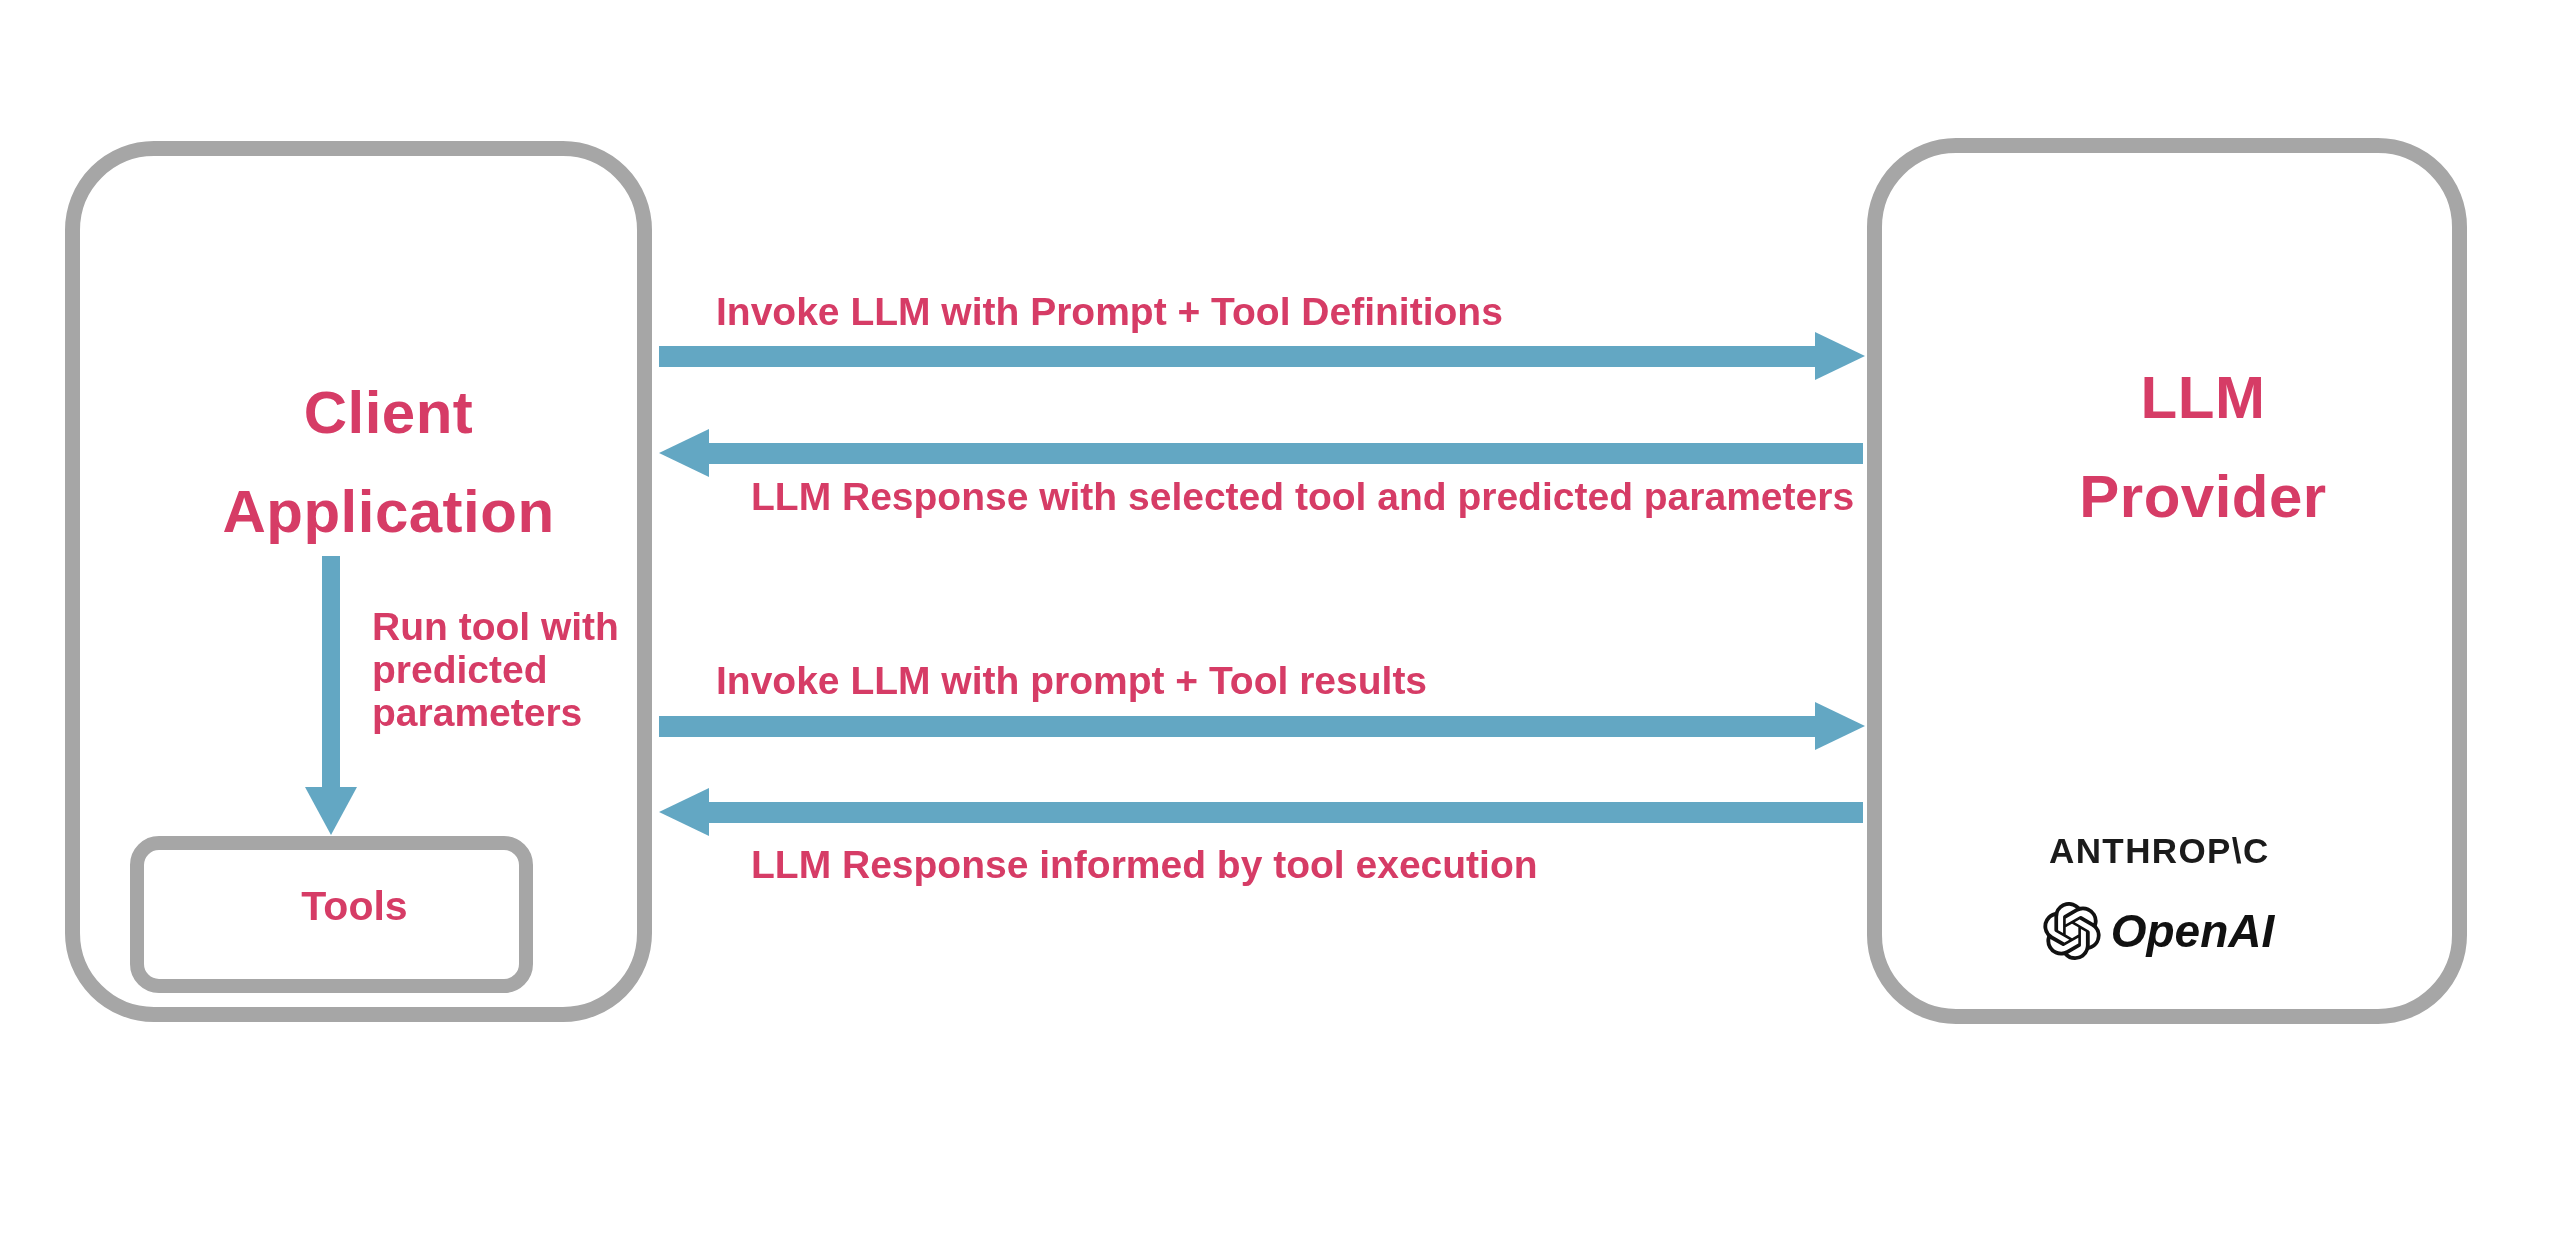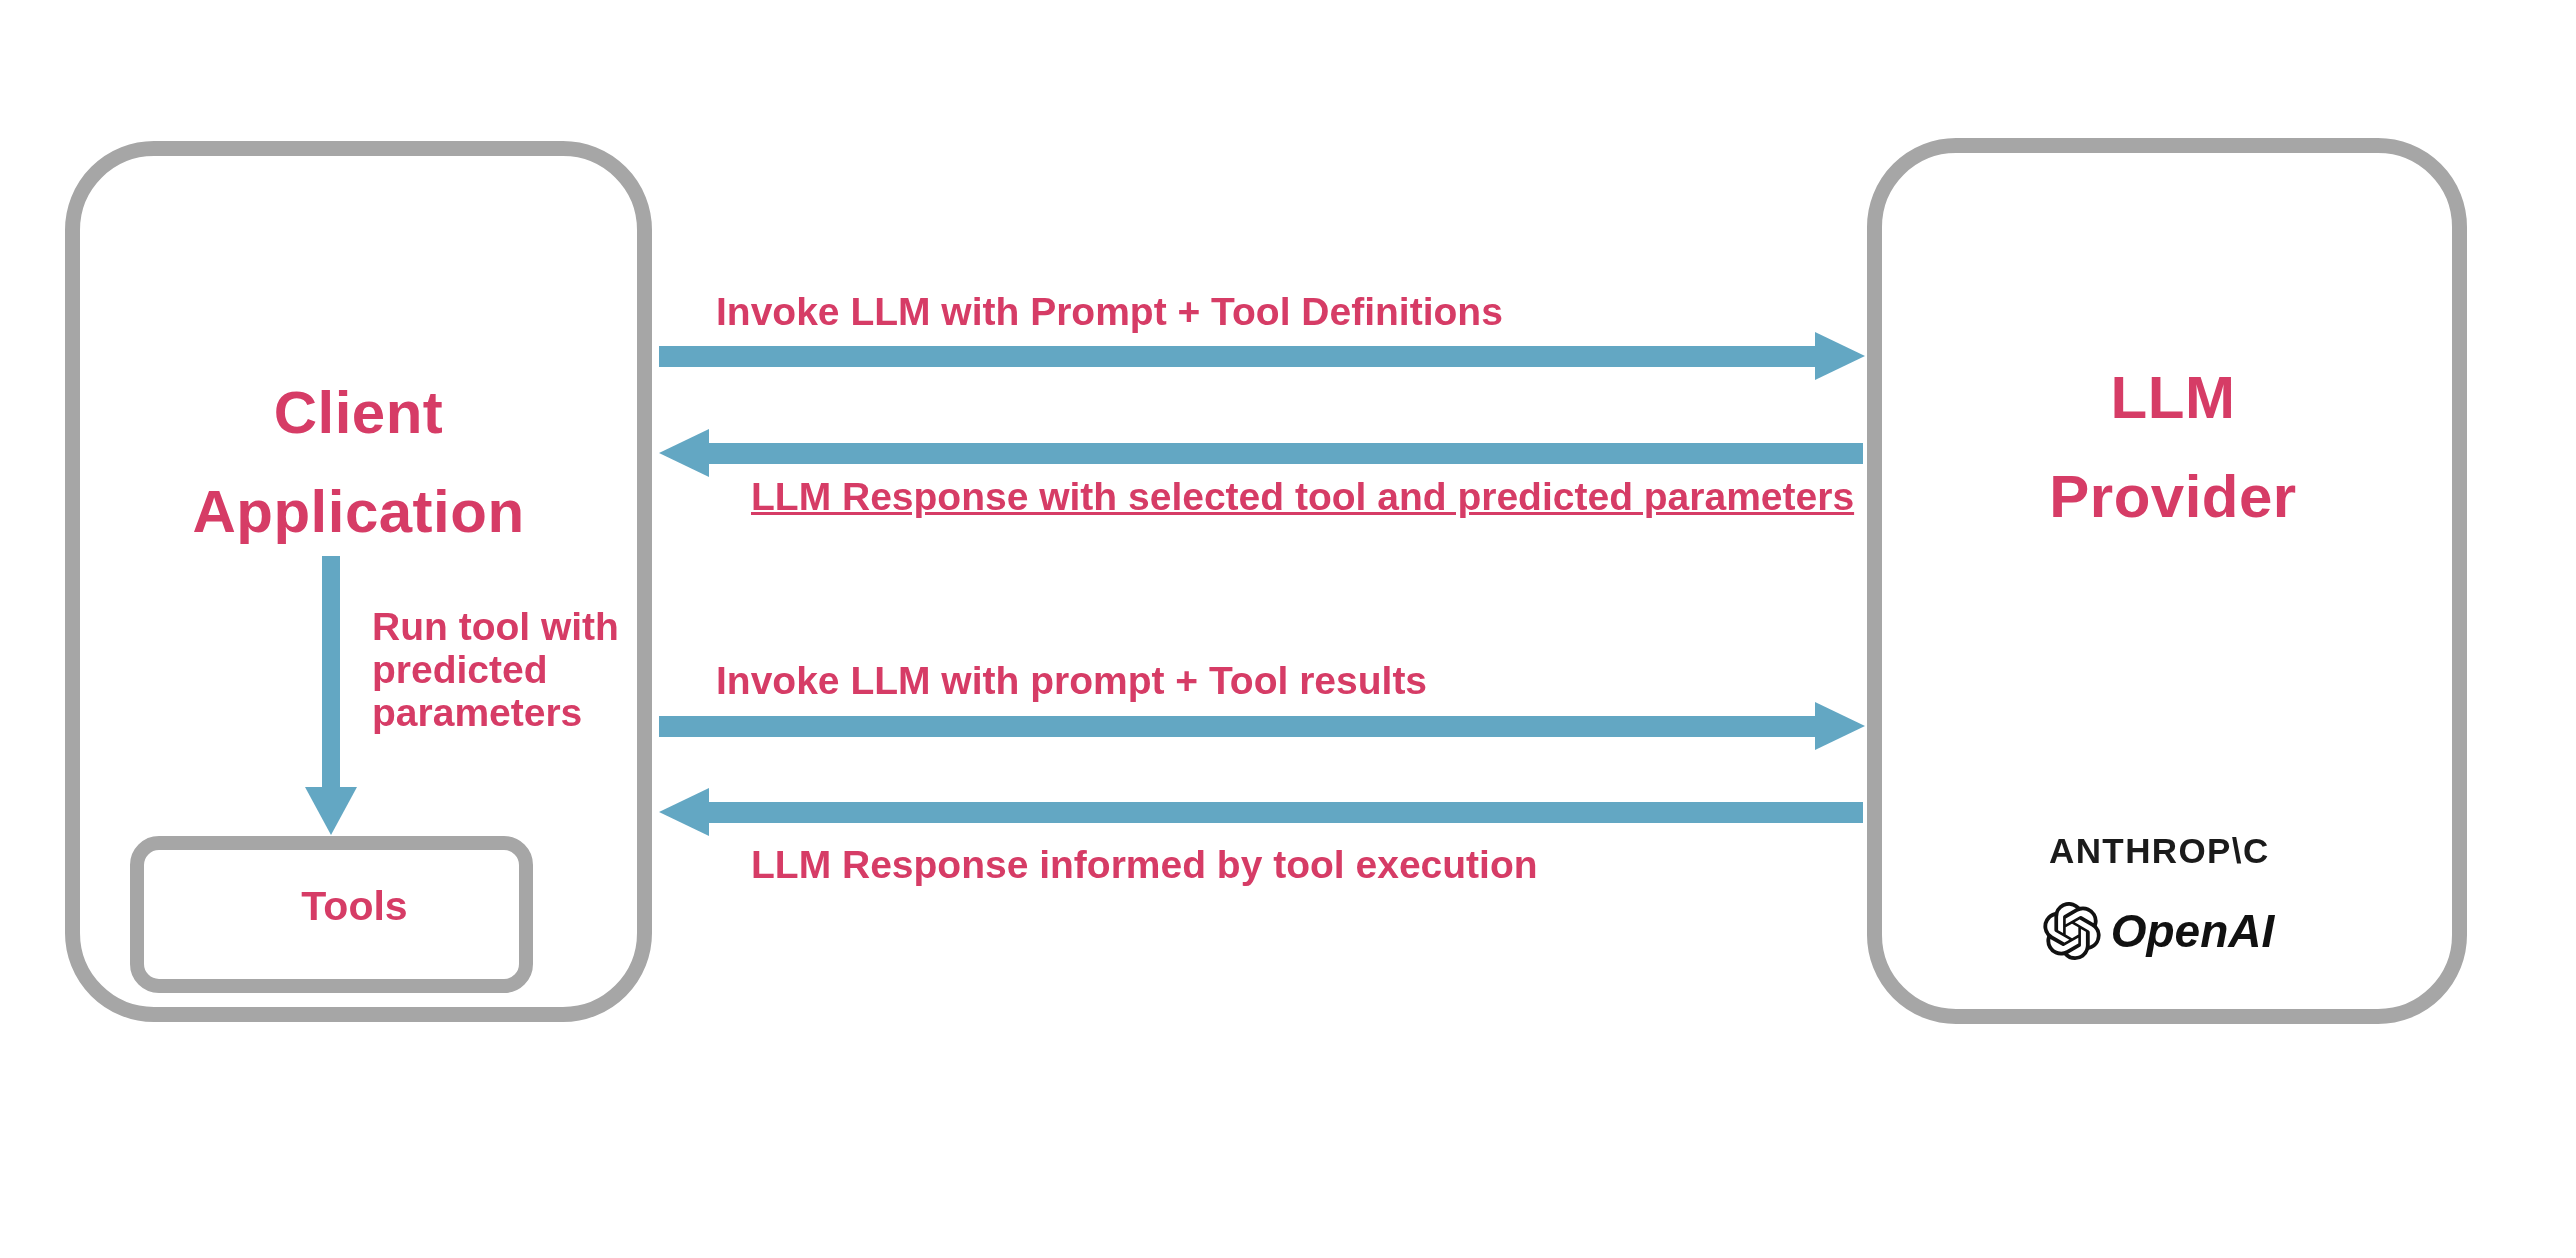--- a/index.html
+++ b/index.html
@@ -21,20 +21,21 @@
   .llm-box{left:1867px;top:138px;width:600px;height:886px;}
   .tools-box{left:130px;top:836px;width:403px;height:157px;border-width:14.5px;border-radius:29px;}
   .box-title{
     position:absolute;
     text-align:center;
     color:var(--pink);
     font-weight:700;
     font-size:60px;
     line-height:99px;
     letter-spacing:0.5px;
+    padding-left:30px;
   }
   .client-title{left:65px;top:363px;width:587px;}
   .llm-title{left:1867px;top:348px;width:612px;}
   .tools-label{
     position:absolute;left:130px;top:836px;width:449px;height:141px;
     display:flex;align-items:center;justify-content:center;
     color:var(--pink);font-weight:700;font-size:41px;
   }
   .flow-label{
     position:absolute;
@@ -99,21 +100,21 @@
 
   <div class="box tools-box"></div>
   <div class="tools-label">Tools</div>
 
   <div class="flow-label" style="left:716px;top:290px;">Invoke LLM with Prompt + Tool Definitions</div>
   <div class="shaft" style="left:659px;top:346px;width:1156px;height:21px;"></div>
   <div class="head-right" style="left:1815px;top:332px;"></div>
 
   <div class="head-left" style="left:659px;top:429px;"></div>
   <div class="shaft" style="left:709px;top:443px;width:1154px;height:21px;"></div>
-  <div class="flow-label" style="left:751px;top:475px;text-decoration:underline;">LLM Response with selected tool and predicted parameters</div>
+  <div class="flow-label" style="left:751px;top:475px;">LLM Response with selected tool and predicted parameters</div>
 
   <div class="flow-label" style="left:716px;top:659px;">Invoke LLM with prompt + Tool results</div>
   <div class="shaft" style="left:659px;top:716px;width:1156px;height:21px;"></div>
   <div class="head-right" style="left:1815px;top:702px;"></div>
 
   <div class="head-left" style="left:659px;top:788px;"></div>
   <div class="shaft" style="left:709px;top:802px;width:1154px;height:21px;"></div>
   <div class="flow-label" style="left:751px;top:843px;">LLM Response informed by tool execution</div>
 
   <div class="shaft" style="left:322px;top:556px;width:18.4px;height:234px;"></div>

